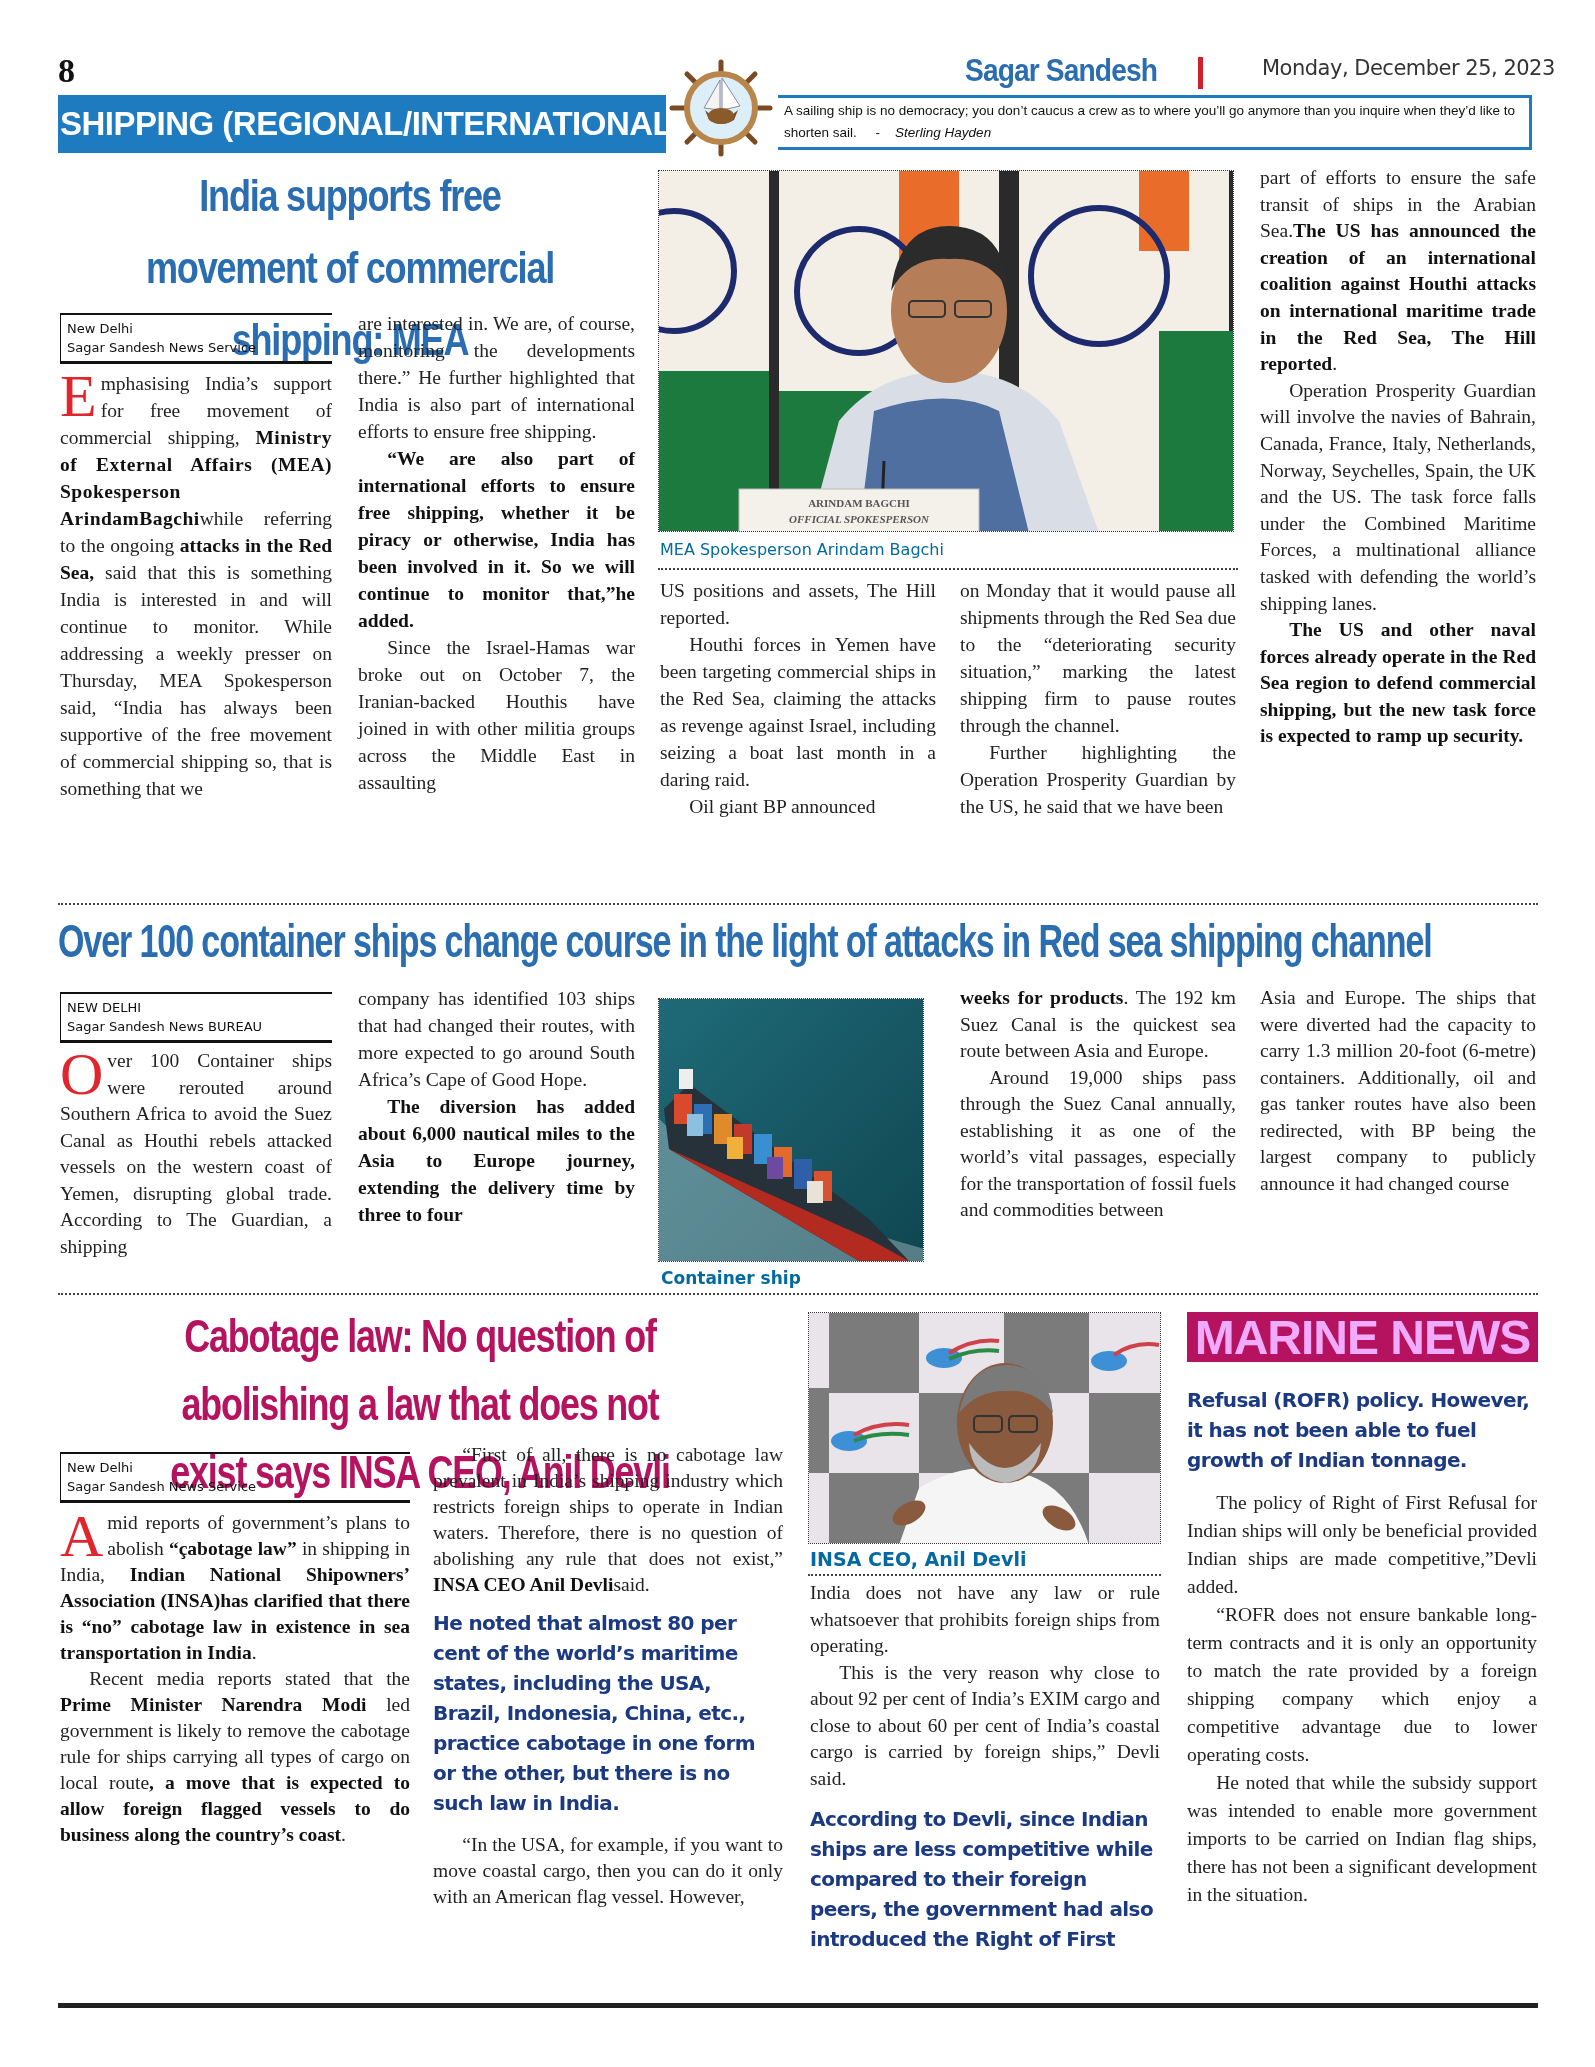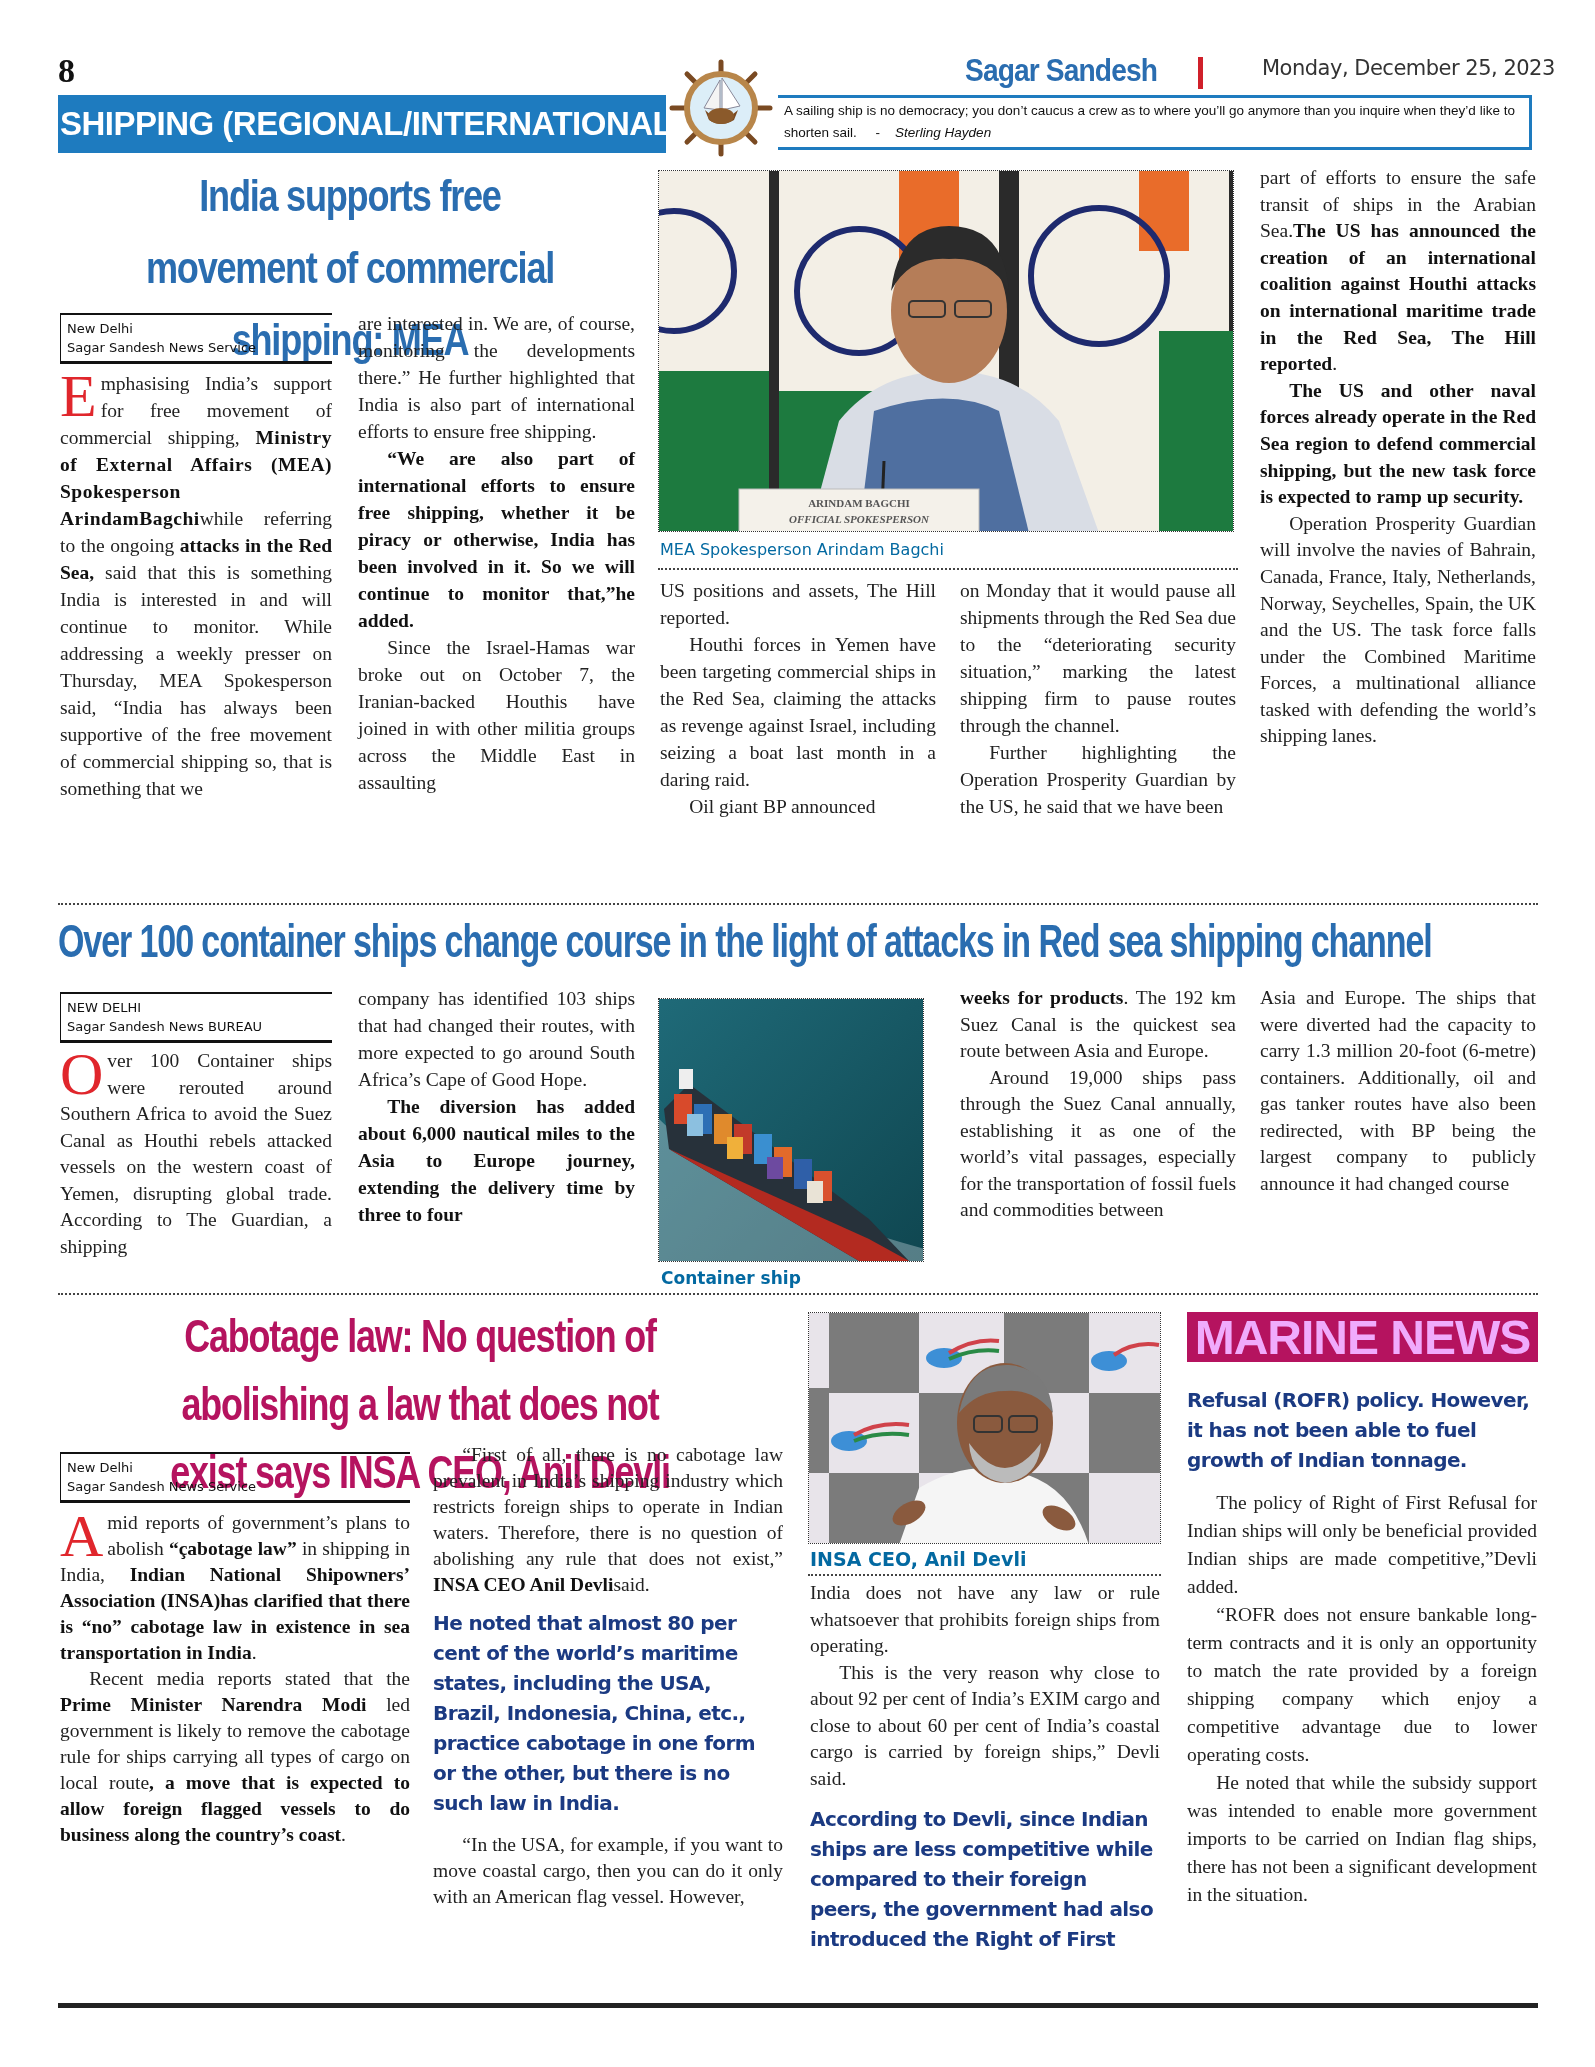--- a/index.html
+++ b/index.html
@@ -119,22 +119,22 @@
   <p>Oil giant BP announced</p>
 </div>
 
 <div class="abs col" style="left:960px;top:577px;width:276px;">
   <p class="first">on Monday that it would pause all shipments through the Red Sea due to the “deteriorating security situation,” marking the latest shipping firm to pause routes through the channel.</p>
   <p>Further highlighting the Operation Prosperity Guardian by the US, he said that we have been</p>
 </div>
 
 <div class="abs col" style="left:1260px;top:165px;width:276px;line-height:26.6px;">
   <p class="first"><span>part of efforts to ensure the safe transit of ships in the Arabian Sea.</span><b>The US has announced the creation of an international coalition against Houthi attacks on international maritime trade in the Red Sea, The Hill reported</b><span>.</span></p>
+  <p>Operation Prosperity Guardian will involve the navies of Bahrain, Canada, France, Italy, Netherlands, Norway, Seychelles, Spain, the UK and the US. The task force falls under the Combined Maritime Forces, a multinational alliance tasked with defending the world’s shipping lanes.</p>
   <p><b>The US and other naval forces already operate in the Red Sea region to defend commercial shipping, but the new task force is expected to ramp up security.</b></p>
-  <p>Operation Prosperity Guardian will involve the navies of Bahrain, Canada, France, Italy, Netherlands, Norway, Seychelles, Spain, the UK and the US. The task force falls under the Combined Maritime Forces, a multinational alliance tasked with defending the world’s shipping lanes.</p>
 </div>
 
 <div class="abs dotline" style="left:58px;top:903px;width:1480px;"></div>
 
 <div class="abs headline h2">Over 100 container ships change course in the light of attacks in Red sea shipping channel</div>
 
 <div class="abs byline" style="left:60px;top:992px;width:272px;">
   <div>NEW DELHI</div>
   <div>Sagar Sandesh News BUREAU</div>
 </div>

